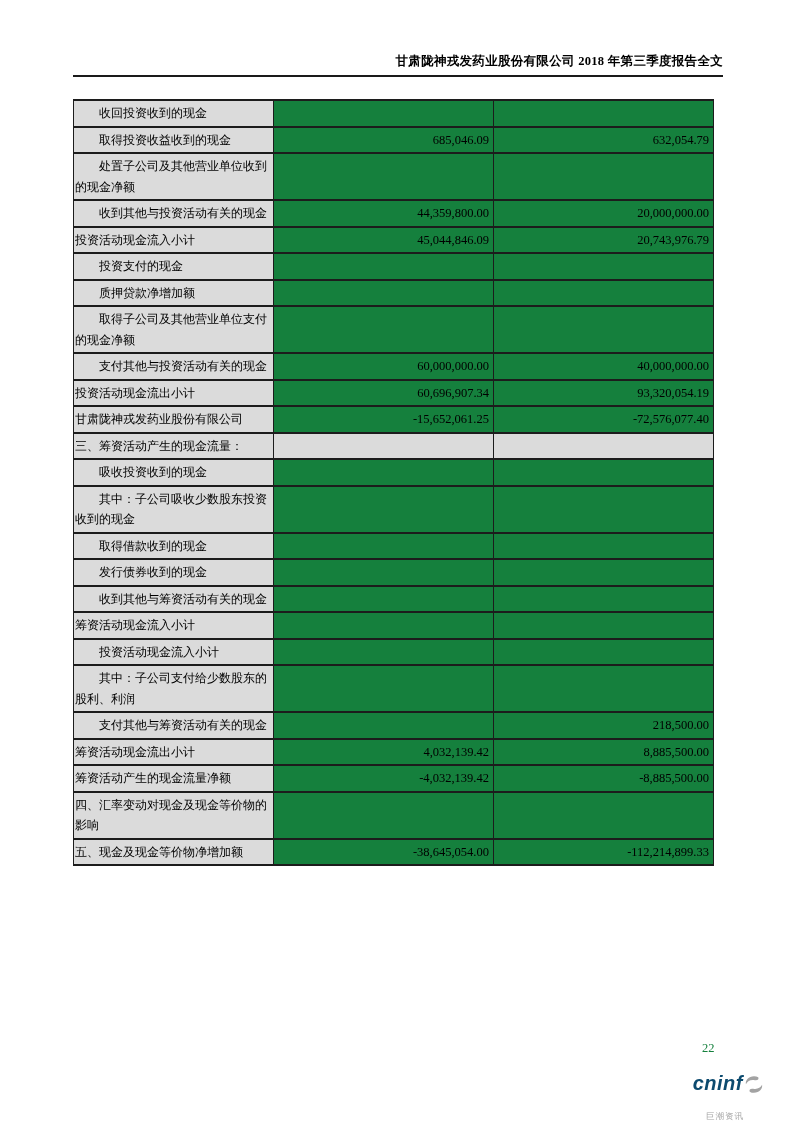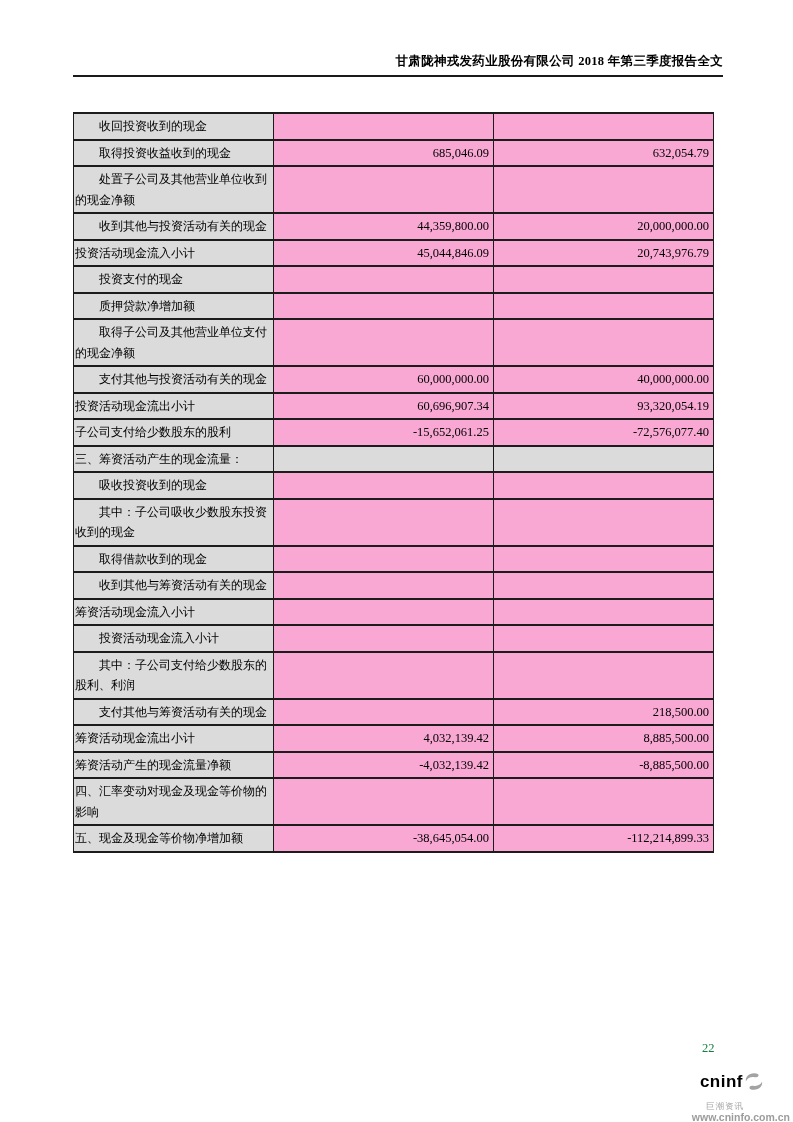--- a/index.html
+++ b/index.html
@@ -17,42 +17,42 @@
     text-align: right;
     font-size: 12.5px;
     font-weight: 700;
     letter-spacing: 0.3px;
     border-bottom: 2px solid #1a1a1a;
     padding-bottom: 5px;
     white-space: nowrap;
   }
   table.cashflow {
     position: absolute;
-    top: 112px; left: 73px;
+    top: 99px; left: 73px;
     width: 640px;
     border-collapse: collapse;
     table-layout: fixed;
   }
   table.cashflow td {
     border: 2px solid #1c1c1c;
     border-left-width: 1px;
     border-right-width: 1px;
     vertical-align: middle;
     overflow: hidden;
   }
   td.label-cell {
     background: #dbdbdb;
     font-size: 12px;
     line-height: 20.5px;
     padding: 2px 3px 2px 1px;
     word-break: break-all;
   }
   td.label-cell.indent { text-indent: 24px; }
   td.num-cell {
-    background: #f9a8d4;
+    background: #15803d;
     font-size: 12.5px;
     line-height: 20.5px;
     text-align: right;
     padding: 2px 4px;
   }
   tr.section-row td.num-cell { background: #dbdbdb; }
   .page-number {
     position: absolute;
     top: 1041px; left: 702px;
     font-size: 12.5px;
@@ -62,31 +62,32 @@
     position: absolute;
     top: 1072px; left: 640px; width: 150px;
     text-align: right;
     color: #a3a3a3;
     line-height: 1.1;
   }
   .logo-brand-row {
     margin-right: 26px;
     font-family: "Liberation Sans", sans-serif;
     font-weight: bold;
-    font-size: 17px;
+    font-size: 20px;
     letter-spacing: 0.5px;
-    color: #000000;
+    color: #0c4a6e;
     white-space: nowrap;
+    font-style: italic;
   }
   .logo-brand-row svg { vertical-align: -4px; margin-left: 1px; }
   .logo-cn-row {
     margin-right: 46px;
     font-size: 8.5px;
     letter-spacing: 1px;
-    margin-top: 10px;
+    margin-top: 18px;
   }
   .logo-url-row {
     font-family: "Liberation Sans", sans-serif;
     font-size: 10.5px;
     color: #9c9c9c;
     margin-top: 1px;
     white-space: nowrap;
     font-weight: bold;
   }
 </style>
@@ -146,41 +147,46 @@
     <td class="label-cell indent">支付其他与投资活动有关的现金</td>
     <td class="num-cell">60,000,000.00</td>
     <td class="num-cell">40,000,000.00</td>
   </tr>
       <tr>
     <td class="label-cell">投资活动现金流出小计</td>
     <td class="num-cell">60,696,907.34</td>
     <td class="num-cell">93,320,054.19</td>
   </tr>
       <tr>
-    <td class="label-cell">子公司支付给少数股东的股利</td>
+    <td class="label-cell">甘肃陇神戎发药业股份有限公司</td>
     <td class="num-cell">-15,652,061.25</td>
     <td class="num-cell">-72,576,077.40</td>
   </tr>
       <tr class="section-row">
     <td class="label-cell">三、筹资活动产生的现金流量：</td>
     <td class="num-cell"></td>
     <td class="num-cell"></td>
   </tr>
       <tr>
     <td class="label-cell indent">吸收投资收到的现金</td>
     <td class="num-cell"></td>
     <td class="num-cell"></td>
   </tr>
       <tr>
     <td class="label-cell indent">其中：子公司吸收少数股东投资收到的现金</td>
     <td class="num-cell"></td>
     <td class="num-cell"></td>
   </tr>
       <tr>
     <td class="label-cell indent">取得借款收到的现金</td>
+    <td class="num-cell"></td>
+    <td class="num-cell"></td>
+  </tr>
+      <tr>
+    <td class="label-cell indent">发行债券收到的现金</td>
     <td class="num-cell"></td>
     <td class="num-cell"></td>
   </tr>
       <tr>
     <td class="label-cell indent">收到其他与筹资活动有关的现金</td>
     <td class="num-cell"></td>
     <td class="num-cell"></td>
   </tr>
       <tr>
     <td class="label-cell">筹资活动现金流入小计</td>

